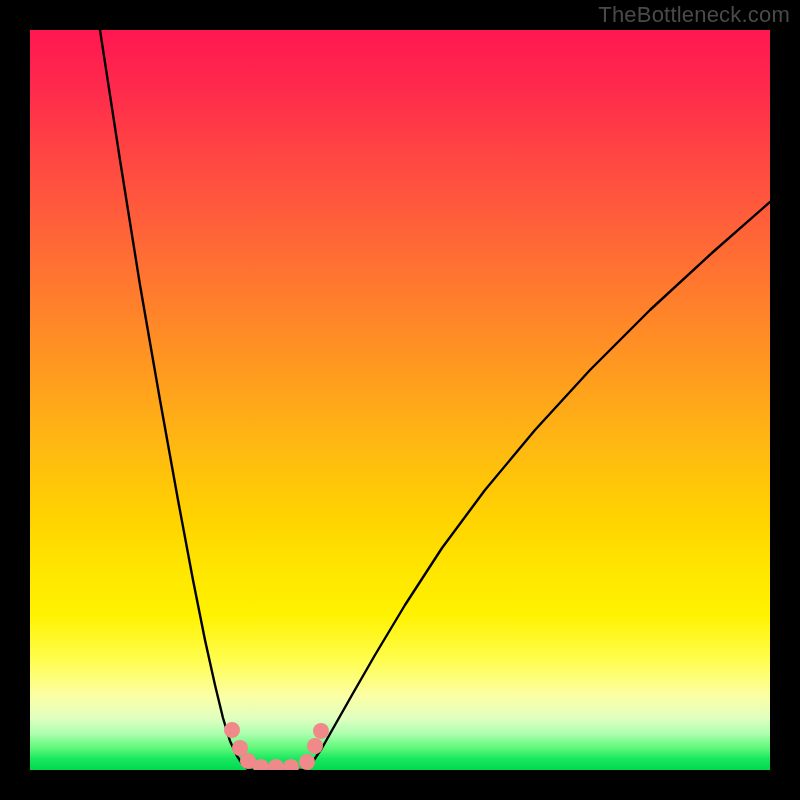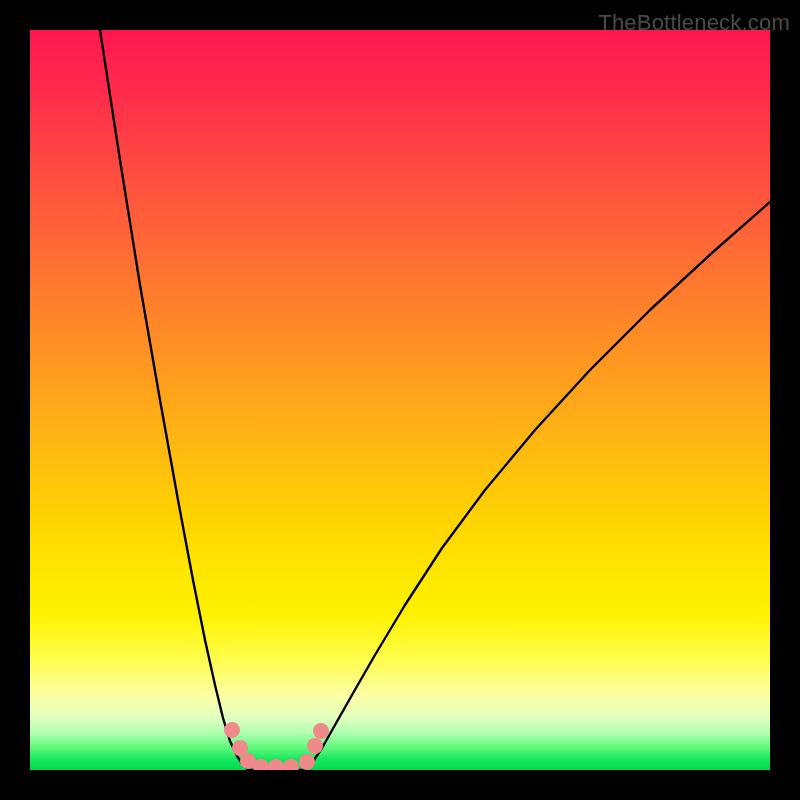--- a/index.html
+++ b/index.html
@@ -19,21 +19,20 @@
   }
   .watermark {
     position: absolute;
     top: 2px;
     right: 10px;
     color: #4a4a4a;
     font-size: 22px;
     font-weight: 400;
     letter-spacing: 0.2px;
     z-index: 10;
-    margin-top: 8px;
   }
   .plot {
     position: absolute;
     left: 30px;
     top: 30px;
     width: 740px;
     height: 740px;
     background: linear-gradient(to bottom,
       #ff1750 0%,
       #ff2a4c 8%,

